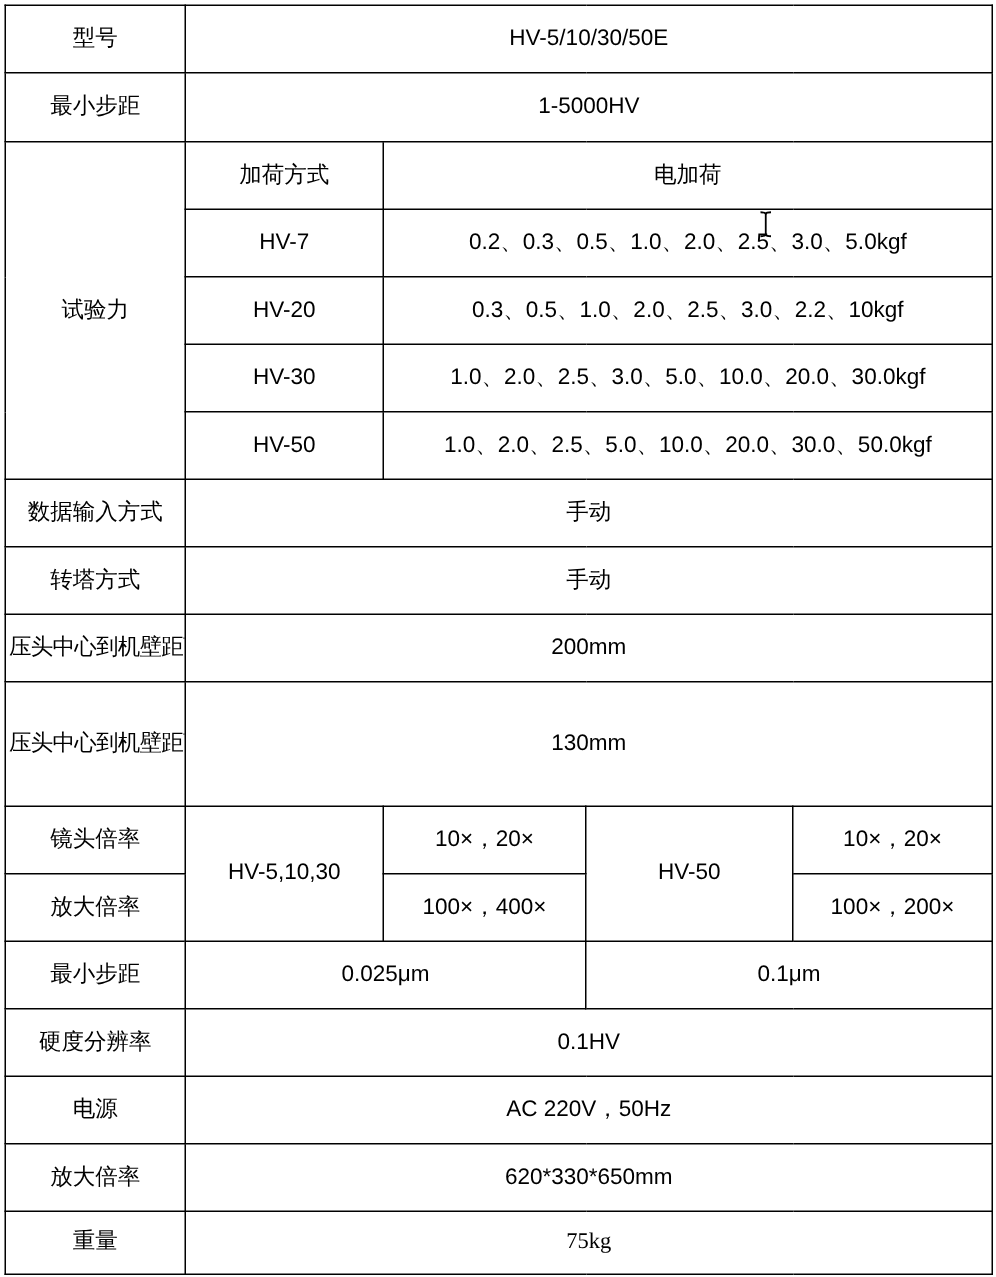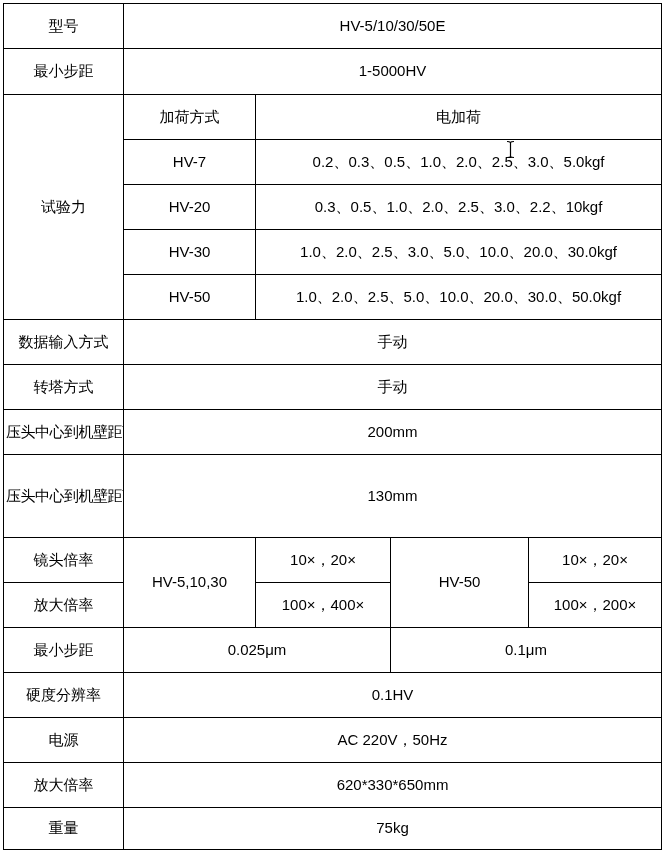--- a/index.html
+++ b/index.html
@@ -28,21 +28,21 @@
     vertical-align: middle;
     font-size: 15px;
     line-height: 1.35;
     padding: 0 2px;
     overflow: hidden;
     white-space: nowrap;
   }
   tr.h45 { height: 45px; }
   tr.h46 { height: 46px; }
   tr.h83 { height: 83px; }
-  tr.h42 { height: 42px; }
+  tr.h42 { height: 42px; font-family: Liberation Serif, serif; }
   td.wrap {
     white-space: normal;
     word-break: break-all;
     line-height: 40px;
     padding: 0 1px;
   }
   td.tight {
     padding: 0;
     letter-spacing: -0.5px;
   }

